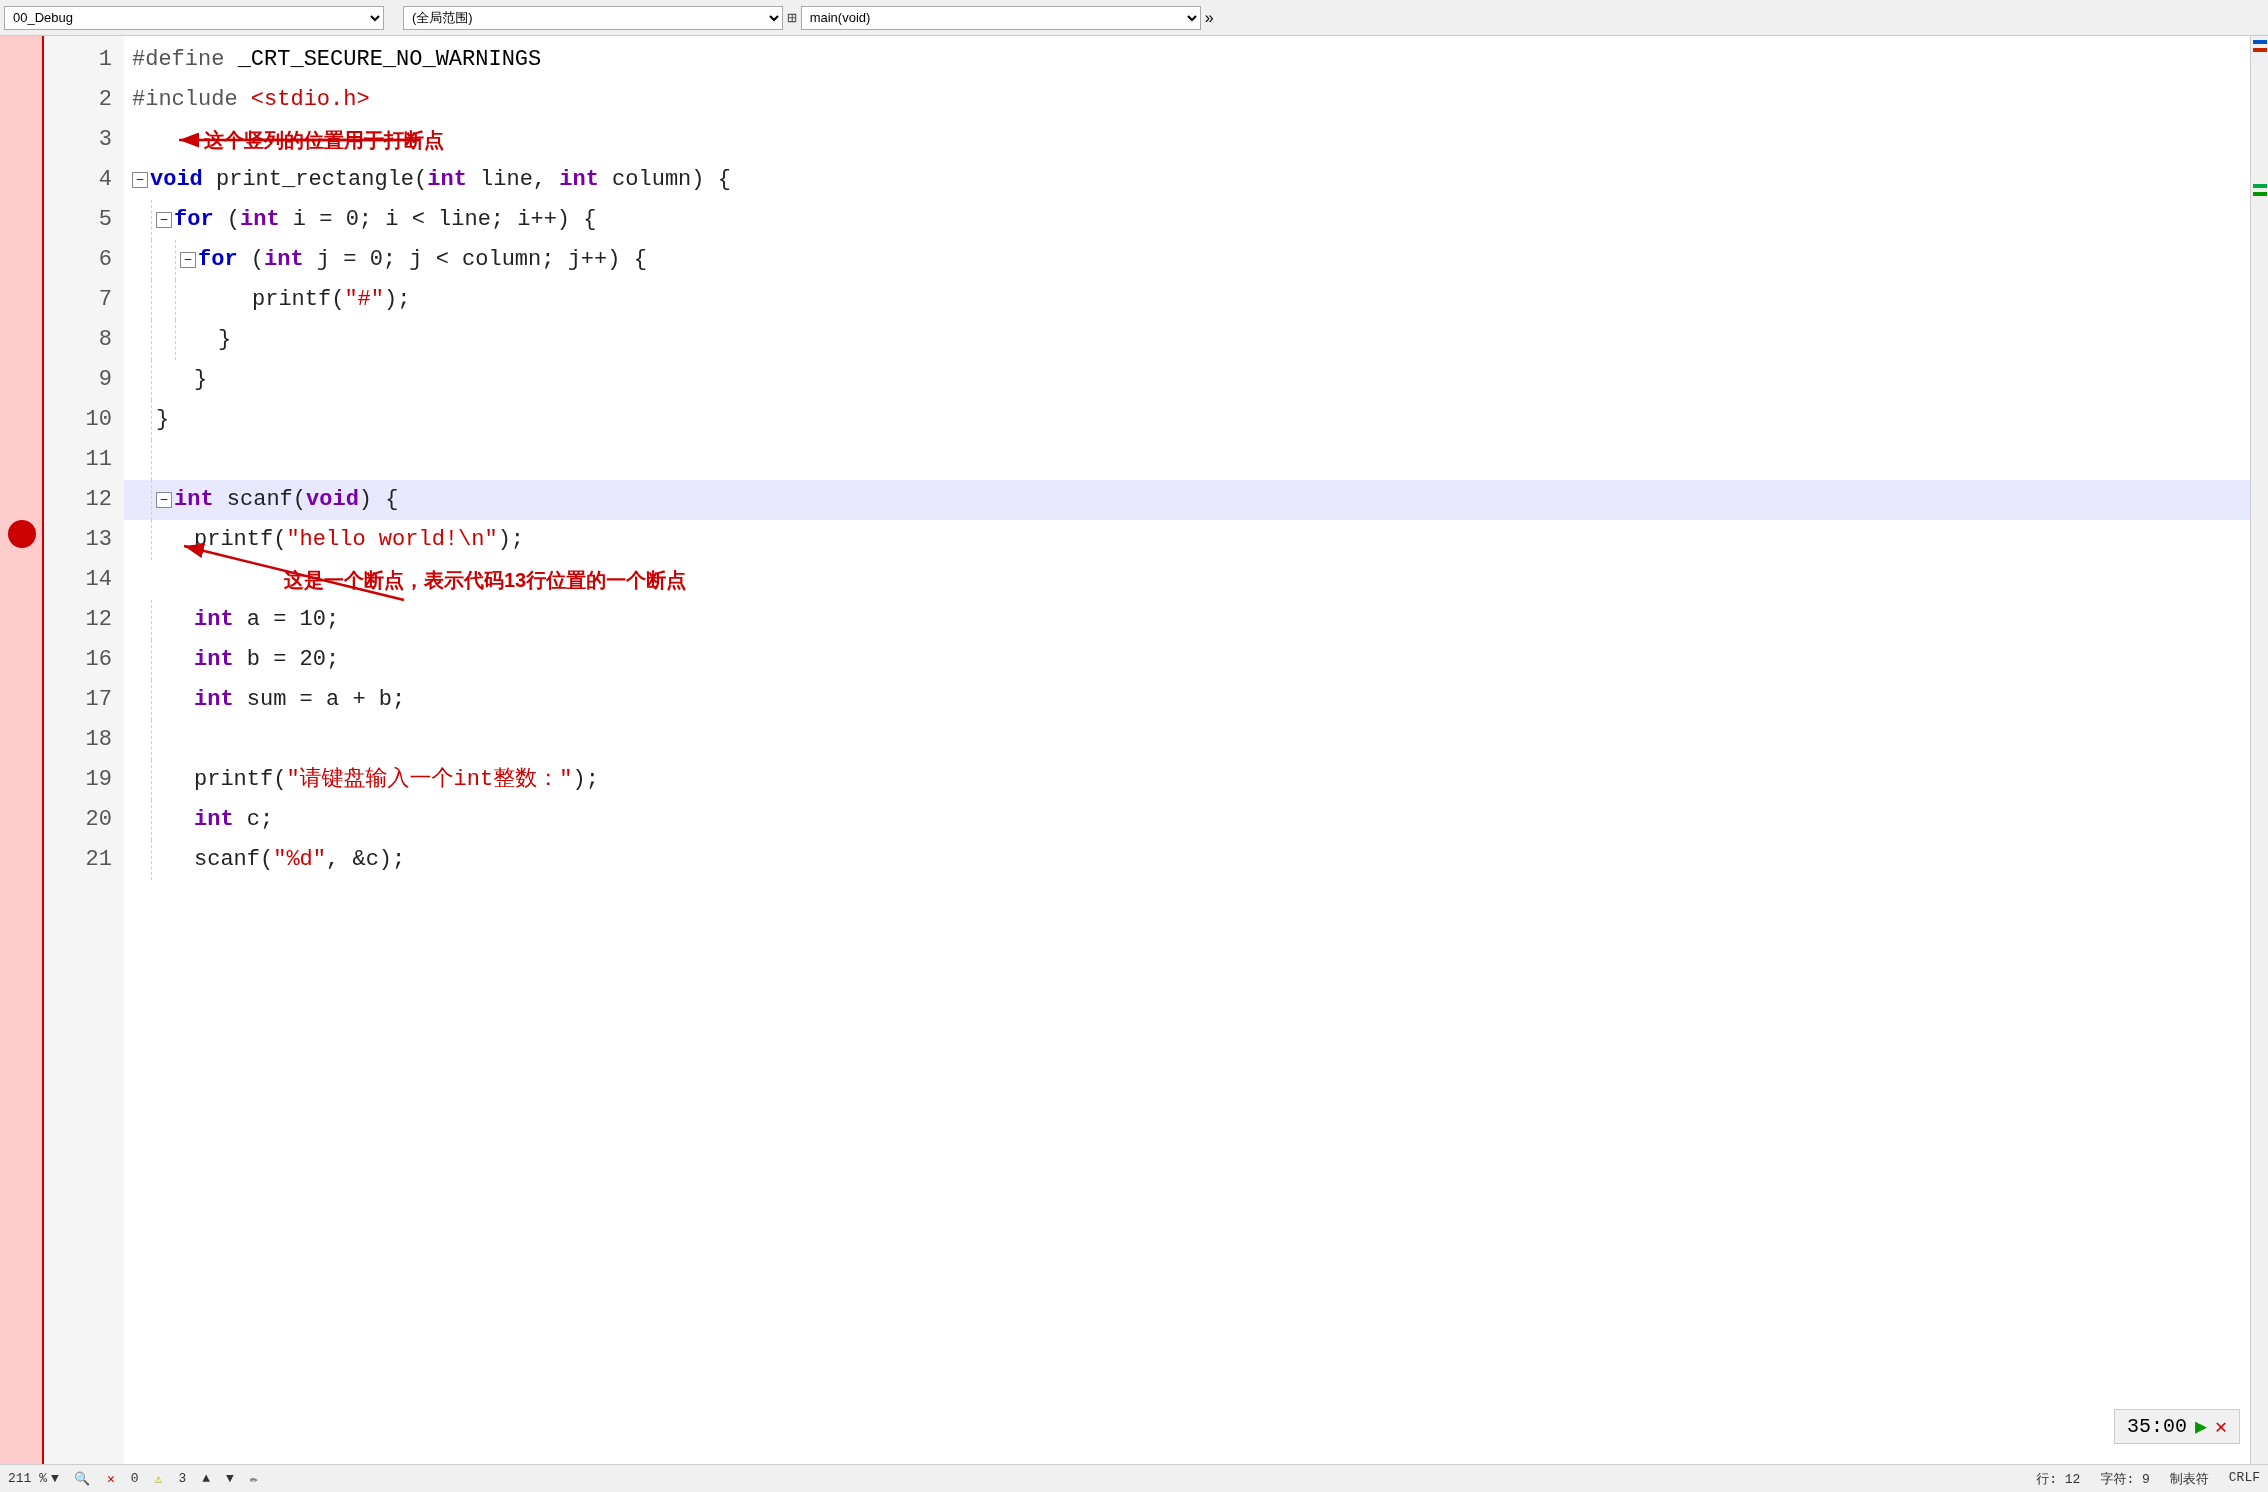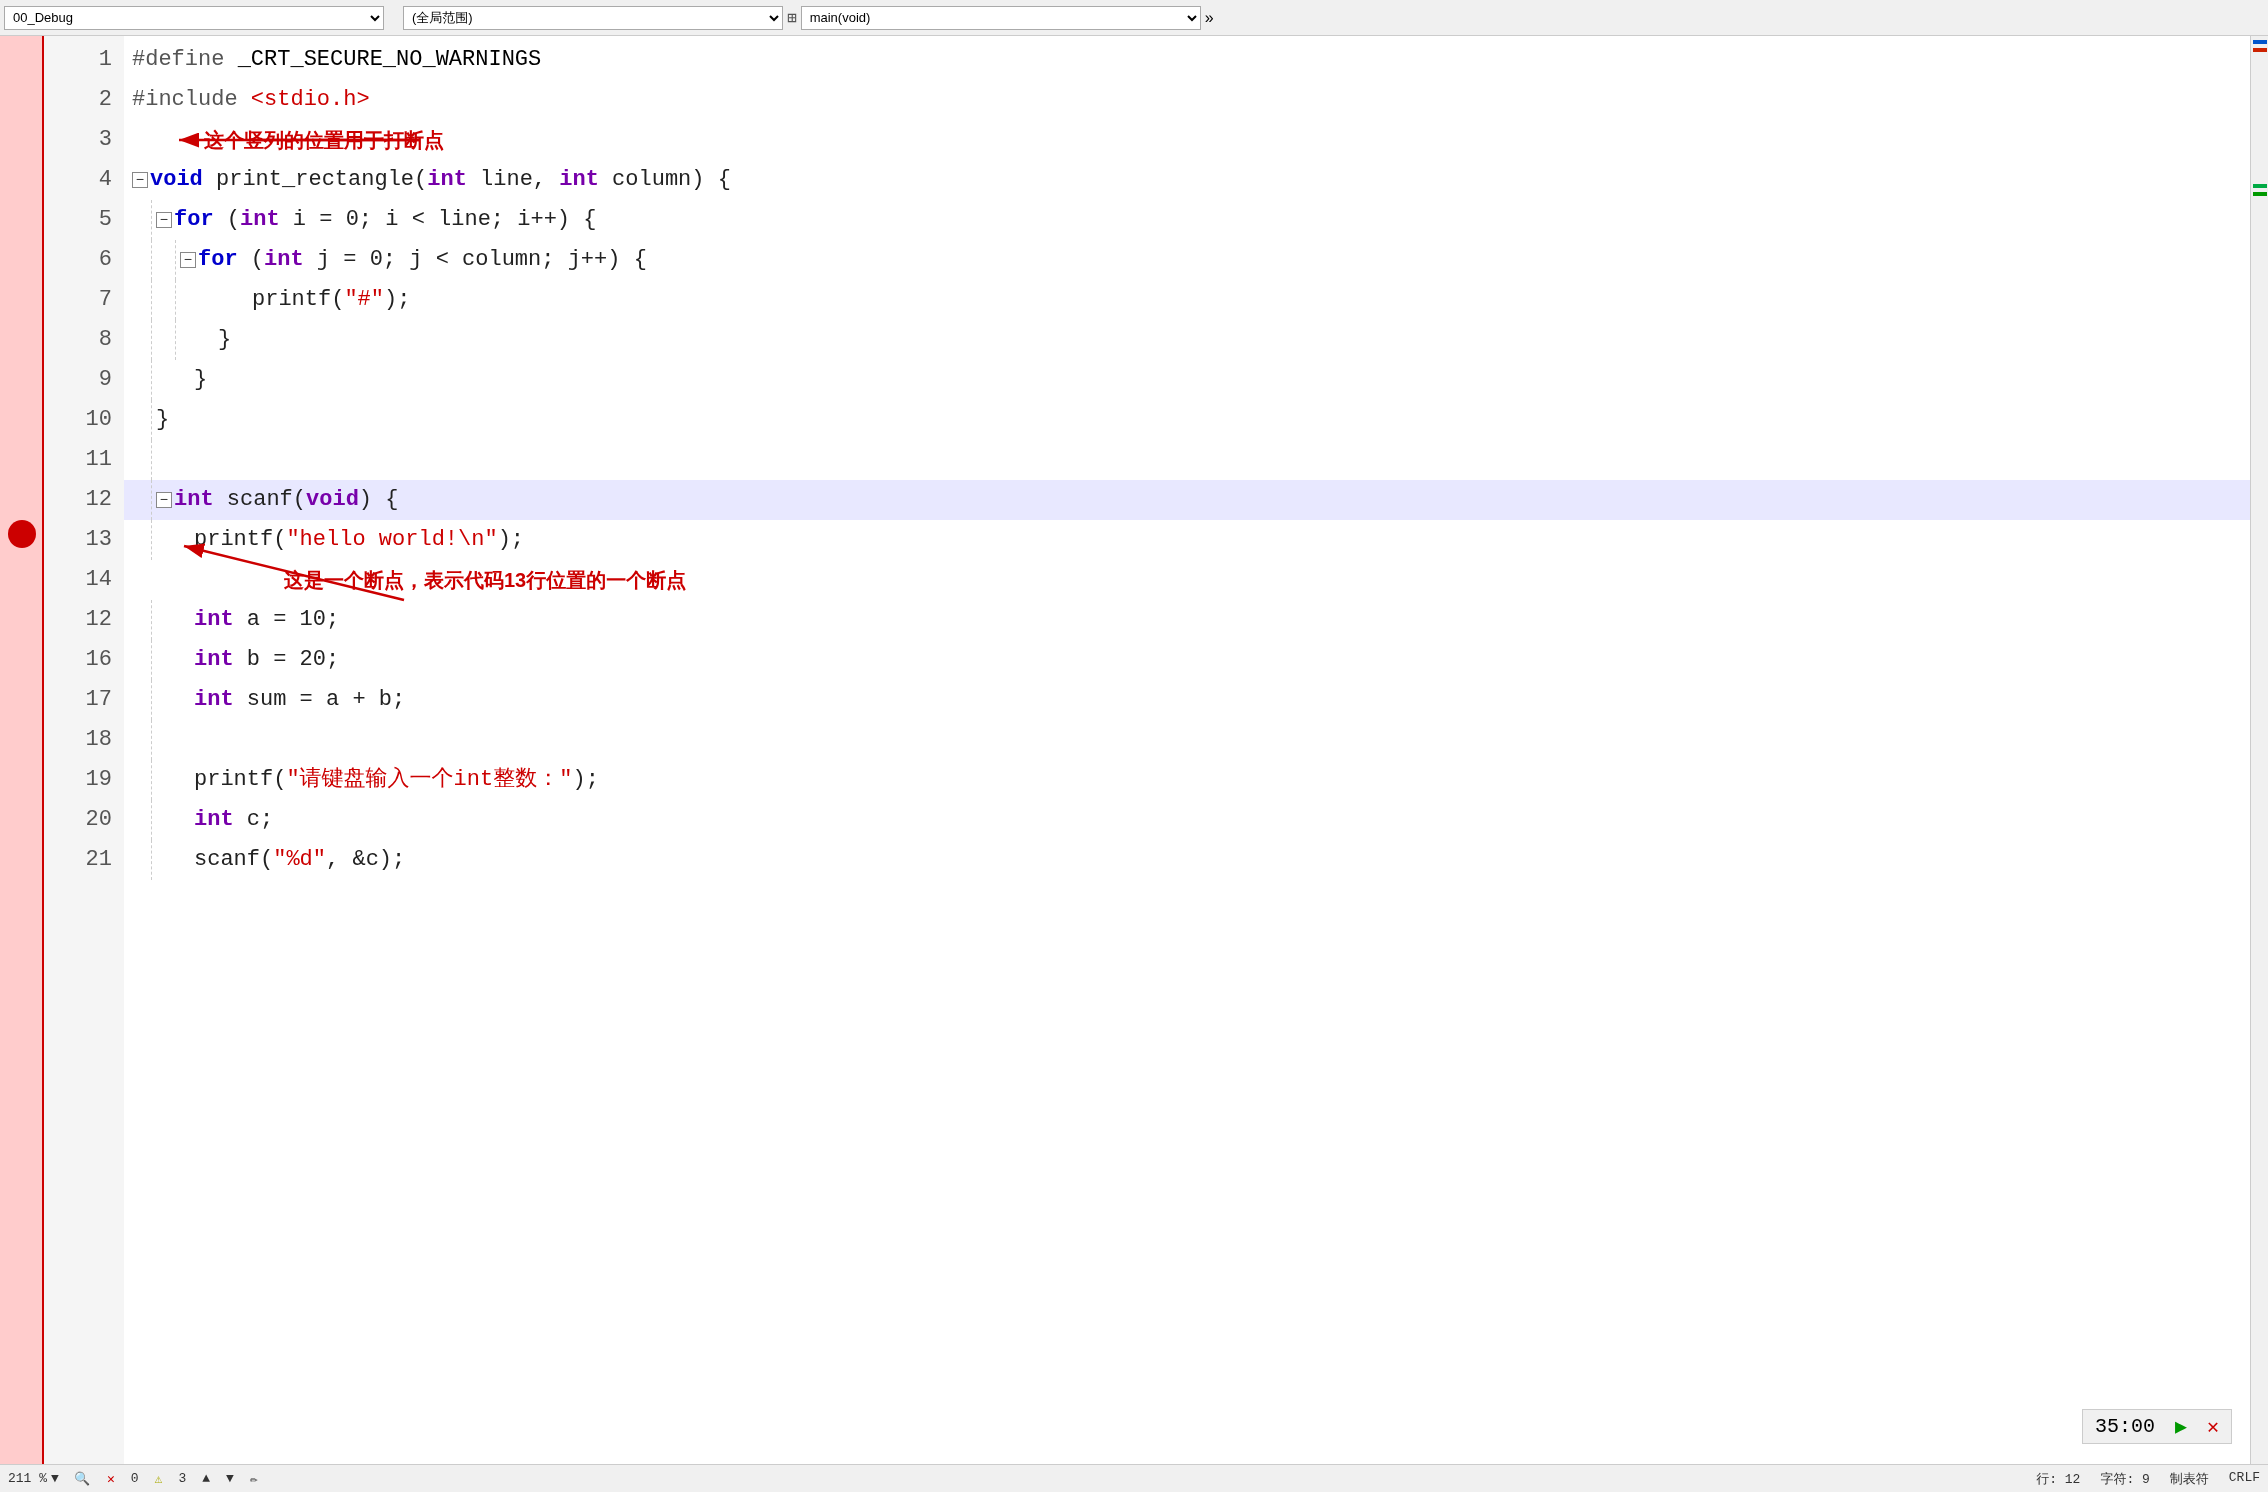--- a/index.html
+++ b/index.html
@@ -153,28 +153,28 @@
       gap: 16px;
       font-size: 13px;
       color: #333;
     }
 
     .status-bar .zoom { display: flex; align-items: center; gap: 4px; }
     .status-bar .right { margin-left: auto; display: flex; gap: 20px; }
 
     .timer-box {
       position: absolute;
-      right: 36px;
+      right: 28px;
       bottom: 48px;
       background: #f0f0f0;
       border: 1px solid #ccc;
       padding: 4px 12px;
       display: flex;
       align-items: center;
-      gap: 20px;
+      gap: 8px;
       font-size: 20px;
     }
 
     .play-btn {
       color: #009900;
       font-size: 20px;
       cursor: pointer;
     }
 
     .close-btn {

